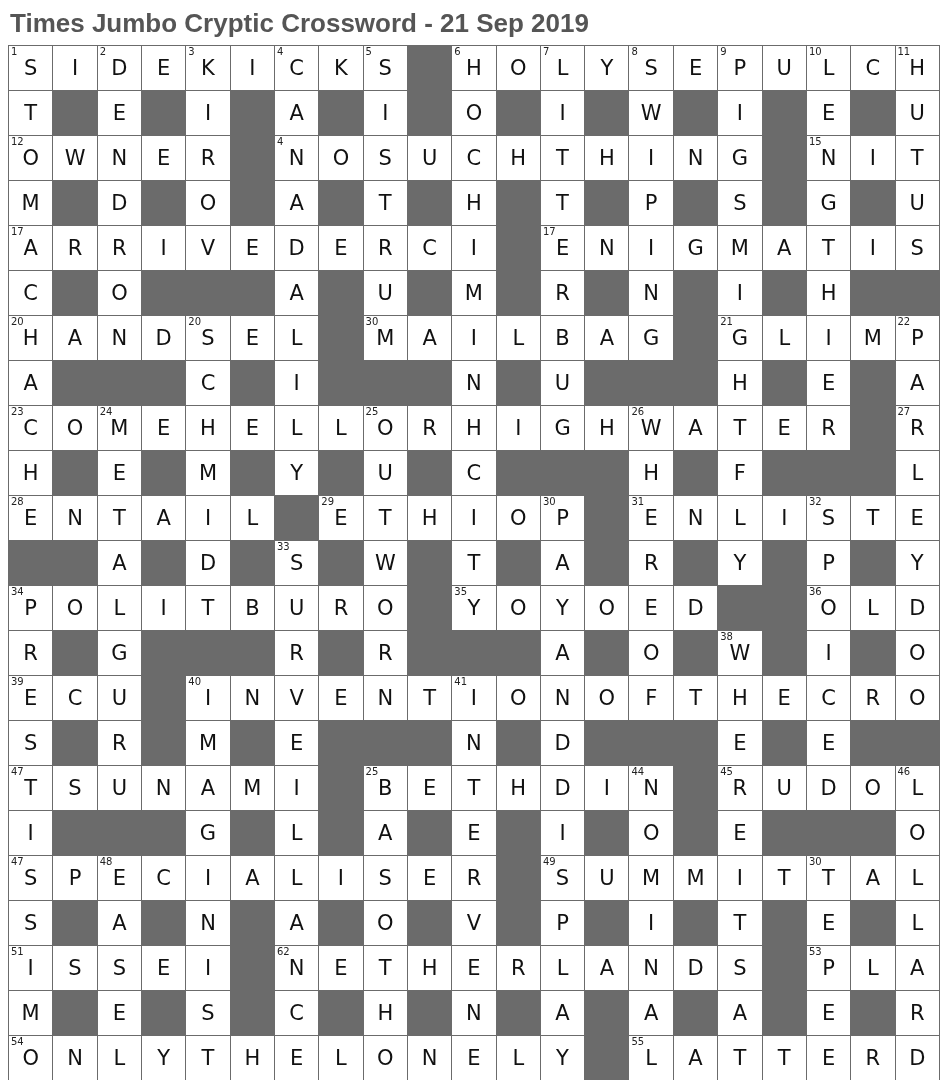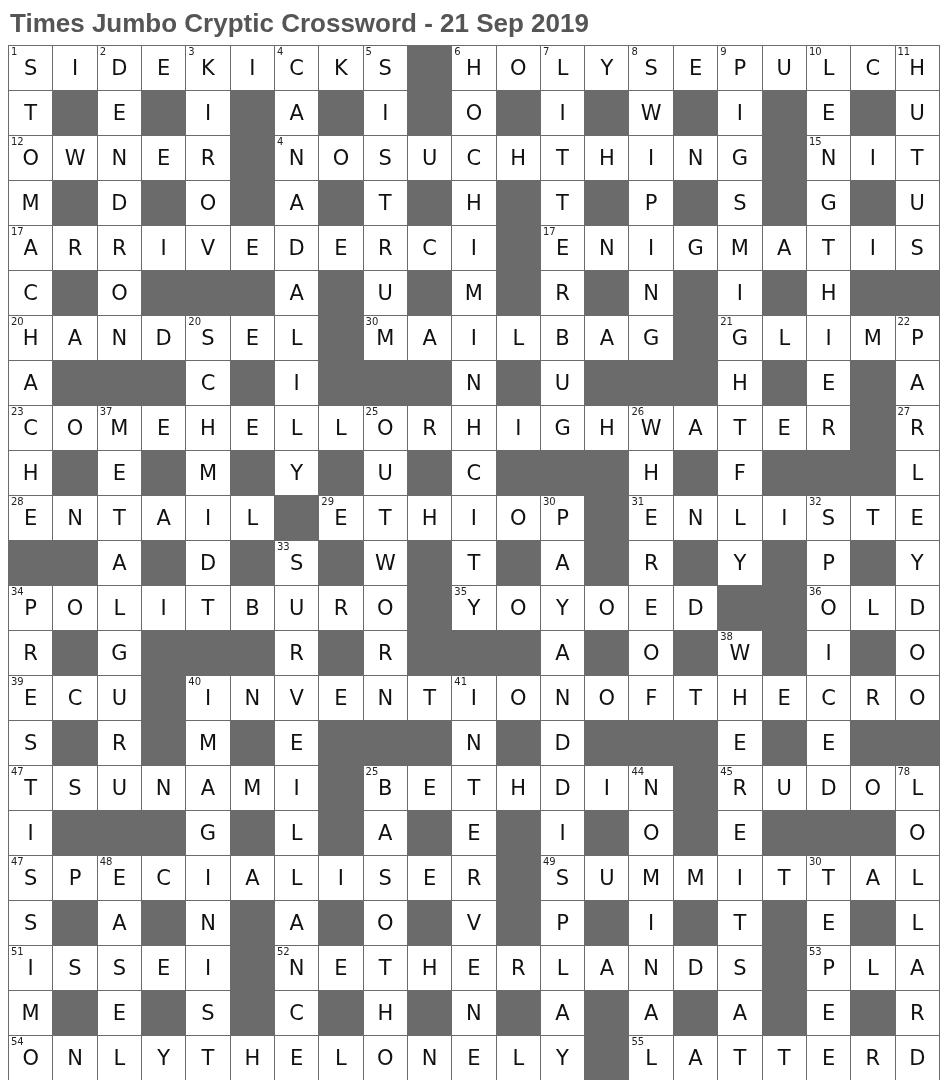--- a/index.html
+++ b/index.html
@@ -512,21 +512,21 @@
         </tr>
         <tr>
           <td>
             <span class="num">23</span>
             <span class="ltr">C</span>
           </td>
           <td>
             <span class="ltr">O</span>
           </td>
           <td>
-            <span class="num">37</span>
+            <span class="num">24</span>
             <span class="ltr">M</span>
           </td>
           <td>
             <span class="ltr">E</span>
           </td>
           <td>
             <span class="ltr">H</span>
           </td>
           <td>
             <span class="ltr">E</span>
@@ -993,21 +993,21 @@
           <td>
             <span class="ltr">U</span>
           </td>
           <td>
             <span class="ltr">D</span>
           </td>
           <td>
             <span class="ltr">O</span>
           </td>
           <td>
-            <span class="num">78</span>
+            <span class="num">46</span>
             <span class="ltr">L</span>
           </td>
         </tr>
         <tr>
           <td>
             <span class="ltr">I</span>
           </td>
           <td class="block"></td>
           <td class="block"></td>
           <td class="block"></td>
@@ -1169,21 +1169,21 @@
             <span class="ltr">S</span>
           </td>
           <td>
             <span class="ltr">E</span>
           </td>
           <td>
             <span class="ltr">I</span>
           </td>
           <td class="block"></td>
           <td>
-            <span class="num">52</span>
+            <span class="num">62</span>
             <span class="ltr">N</span>
           </td>
           <td>
             <span class="ltr">E</span>
           </td>
           <td>
             <span class="ltr">T</span>
           </td>
           <td>
             <span class="ltr">H</span>

